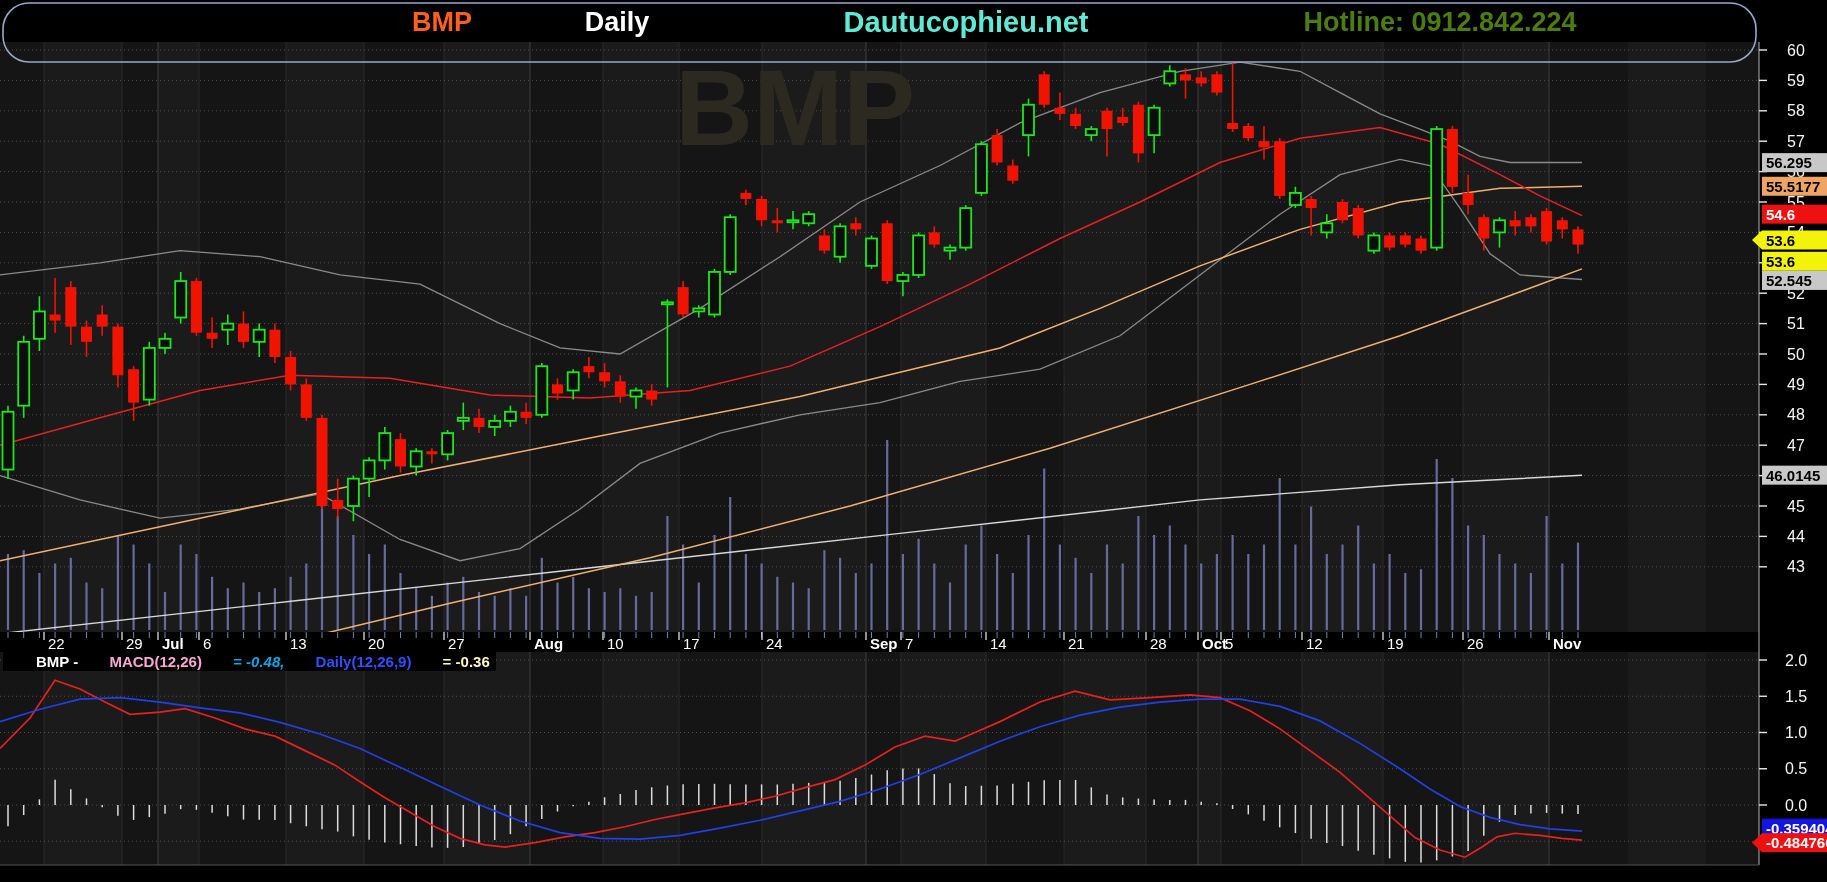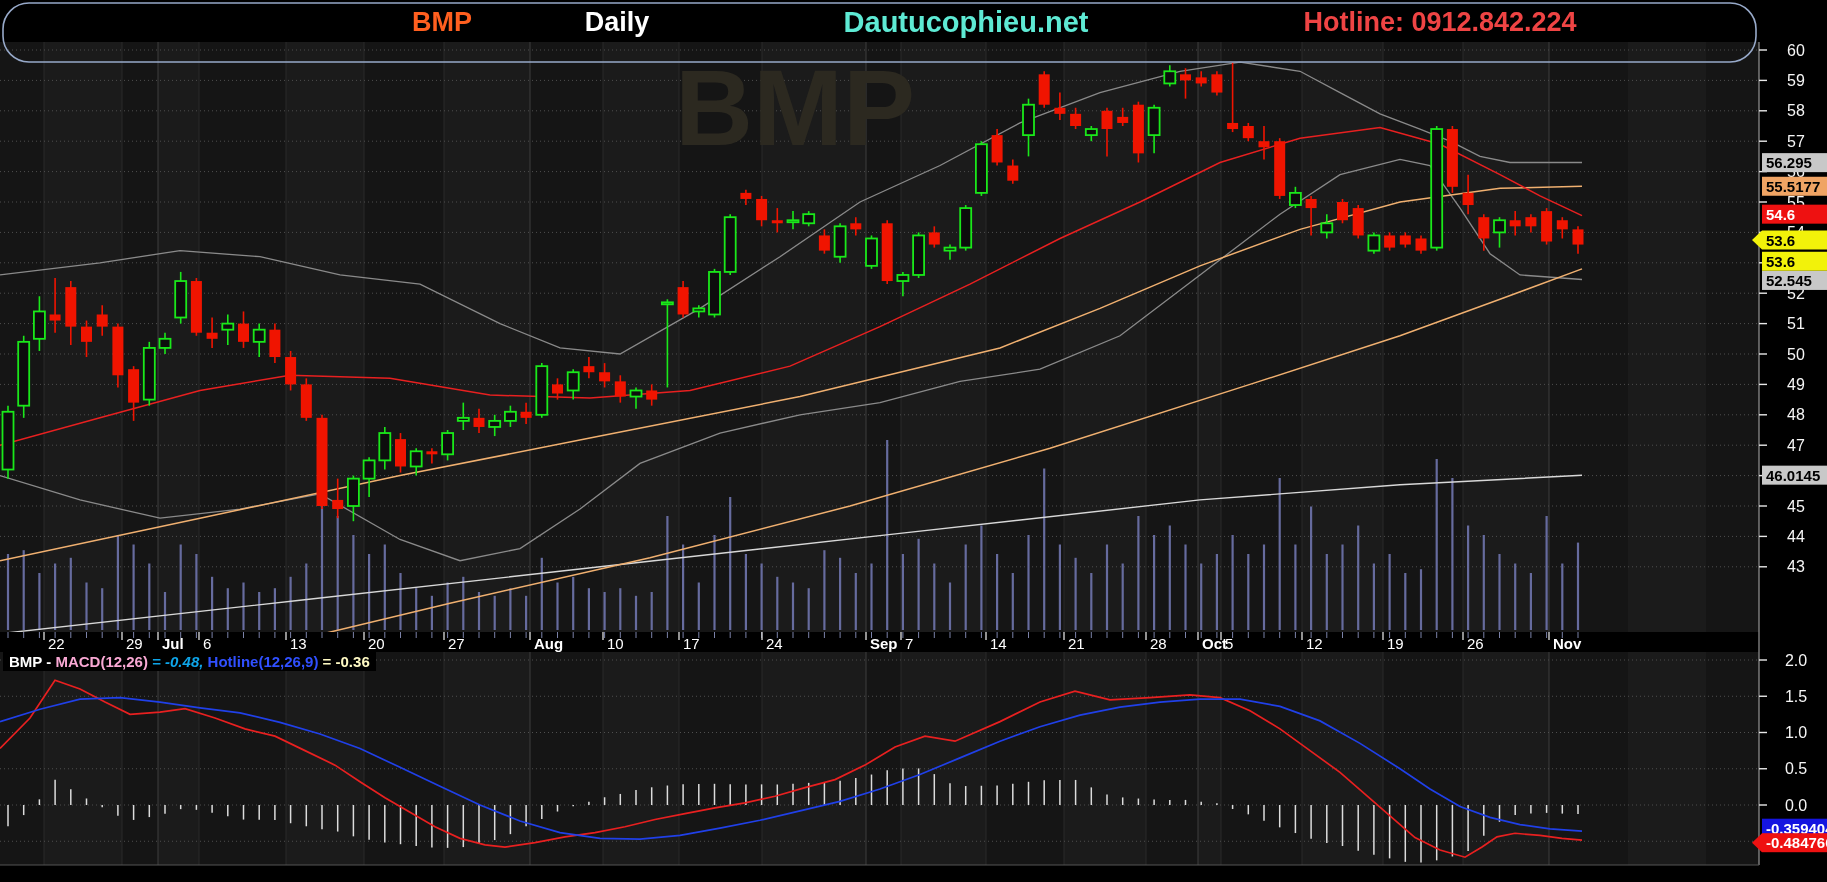--- a/index.html
+++ b/index.html
@@ -3,21 +3,21 @@
 <meta charset="utf-8">
 <style>
   html,body{margin:0;padding:0;background:#000;width:1827px;height:882px;overflow:hidden;
     font-family:"Liberation Sans",sans-serif;}
   #stage{position:relative;width:1827px;height:882px;background:#000;}
   svg{position:absolute;left:0;top:0;}
   .hdr-text{position:absolute;top:7px;height:30px;line-height:30px;font-weight:bold;
     font-size:27px;white-space:nowrap;transform:translateX(-50%);}
   #macd-label{position:absolute;left:3px;top:652px;height:19px;line-height:19px;
     background:#000;color:#fff;font-size:15px;font-weight:bold;padding:0 6px;white-space:nowrap;}
-  #macd-label span{font-weight:bold;}
+  #macd-label span{font-weight:bold;margin-left:27px;}
 </style>
 </head>
 <body>
 
 <div id="stage">
   <svg id="chart" width="1827" height="882">
       <rect x="0" y="0" width="1827" height="882" fill="#000"></rect>
       <rect x="0" y="42" width="1759" height="590" fill="#151515"></rect>
       <rect x="0" y="652" width="1759" height="213" fill="#151515"></rect>
       <rect x="44" y="42" width="78" height="590" fill="#1b1b1b"></rect>
@@ -748,16 +748,16 @@
       <rect x="1762" y="818.7" width="65" height="19" fill="#1515e0"></rect>
       <text x="1766" y="833.7" font-size="15px" font-weight="bold" fill="#fff" font-family="&quot;Liberation Sans&quot;,sans-serif">-0.359404</text>
       <path d="M1752 842.7 L1762 833.2 L1762 852.2 Z" fill="#ee1111"></path>
       <rect x="1762" y="833.2" width="65" height="19" fill="#ee1111"></rect>
       <text x="1766" y="848.2" font-size="15px" font-weight="bold" fill="#fff" font-family="&quot;Liberation Sans&quot;,sans-serif">-0.484766</text>
     </svg>
 
   <div class="hdr-text" style="left: 442px; color: rgb(255, 95, 31);">BMP</div>
   <div class="hdr-text" style="left: 617px; color: #ffffff;">Daily</div>
   <div class="hdr-text" style="left: 966px; font-size: 29px; color: #5eead4;">Dautucophieu.net</div>
-  <div class="hdr-text" style="left: 1440px; color: #ef4444;">Hotline: 0912.842.224</div>
+  <div class="hdr-text" style="left: 1440px; color: #4d7c0f;">Hotline: 0912.842.224</div>
 
-  <div id="macd-label"><span style="color: rgb(255, 255, 255);">BMP - </span><span style="color: #f9a8d4;">MACD(12,26)</span><span style="color: #0ea5e9; font-style: italic;"> = -0.48, </span><span style="color: rgb(48, 80, 255);">Hotline(12,26,9)</span><span style="color: #fef9c3;"> = -0.36</span></div>
+  <div id="macd-label"><span style="color: rgb(255, 255, 255);">BMP - </span><span style="color: #f9a8d4;">MACD(12,26)</span><span style="color: #0ea5e9; font-style: italic;"> = -0.48, </span><span style="color: rgb(48, 80, 255);">Daily(12,26,9)</span><span style="color: #fef9c3;"> = -0.36</span></div>
 </div>
 
 </body></html>

